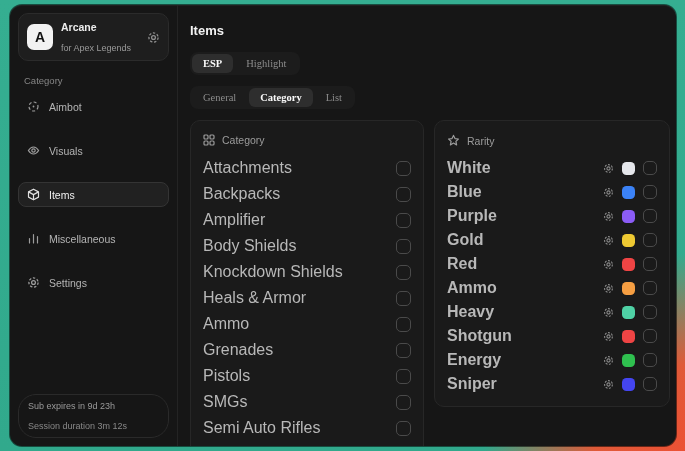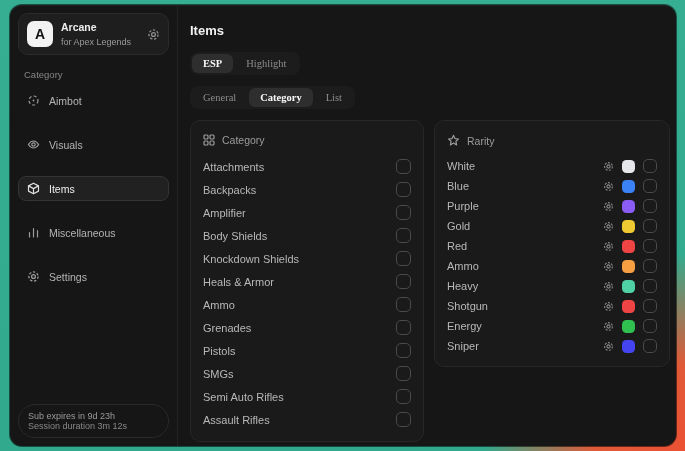--- a/index.html
+++ b/index.html
@@ -16,54 +16,54 @@
     box-shadow: 0 0 0 1px rgba(0,0,0,.55), inset 0 1px 0 rgba(255,255,255,.05);
     display:flex;
   }
   
   .sidebar { width:168px; flex:0 0 168px; border-right:1px solid #242424;
     display:flex; flex-direction:column; padding:8px; }
   .brand-card { background:#1e1e1e; border:1px solid #2b2b2b; border-radius:10px;
     padding:7px 8px; display:flex; align-items:center; gap:8px; }
   .logo { width:26px; height:26px; background:#f2f2f2; border-radius:7px;
     color:#111; font-weight:bold; font-size:14px; display:flex; align-items:center; justify-content:center; }
-  .brand-text { display:flex; flex-direction:column; gap:4px; }
+  .brand-text { display:flex; flex-direction:column; gap:10px; }
   .brand-name { font-size:10.5px; font-weight:bold; color:#ededed; }
   .brand-sub { font-size:9px; color:#9a9a9a; }
   .brand-gear { margin-left:auto; color:#8f8f8f; display:flex; }
   .section-label { font-size:9.5px; color:#868686; margin:14px 6px 8px; }
   .nav { display:flex; flex-direction:column; gap:19px; }
   .nav-item { display:flex; align-items:center; gap:9px; padding:5px 8px;
     border-radius:8px; border:1px solid transparent; color:#b5b5b5; font-size:10.5px; cursor:default; }
   .nav-item.active { background:#212121; border-color:#343434; color:#efefef; }
   .nav-item .icon { display:flex; color:#9c9c9c; }
   .nav-item.active .icon { color:#e0e0e0; }
   .side-footer { margin-top:auto; border:1px solid #2a2a2a; border-radius:18px;
-    padding:6px 9px; display:flex; flex-direction:column; gap:0; }
+    padding:6px 9px; display:flex; flex-direction:column; gap:10px; }
   .side-footer div { font-size:9px; color:#9a9a9a; }
   .side-footer div:last-child { color:#888; }
   
   .main { flex:1; padding:12px 8px 0 10px; display:flex; flex-direction:column; }
   .page-title { font-size:13px; font-weight:bold; color:#f2f2f2; margin:6px 0 14px 2px; }
   .seg { display:inline-flex; align-self:flex-start; background:#1c1c1c; border-radius:8px;
     padding:2px; gap:2px; margin:0 0 11px 2px; }
   .seg-btn { padding:4px 11px; border-radius:6px; font-size:10.5px; color:#8c8c8c;
     background:transparent; border:none; font-family:Liberation Serif, serif; cursor:default; }
   .seg-btn.active { background:#2e2e2e; color:#fafafa; font-weight:bold; }
   .panels { display:flex; gap:10px; align-items:flex-start; margin-left:2px; }
   .panel { background:#1a1a1a; border:1px solid #272727; border-radius:10px; padding:8px 12px 10px; }
   .panel.category { width:234px; }
   .panel.rarity { width:236px; }
   .panel-head { display:flex; align-items:center; gap:7px; color:#9c9c9c;
     font-size:10.5px; padding:5px 0 9px; }
   .panel-head .icon { display:flex; color:#9c9c9c; }
   .row { display:flex; align-items:center; justify-content:space-between; }
   .cat-row { padding:4px 0; }
-  .rar-row { padding:3px 0; }
-  .row-label { font-size:11px; color:#b8b8b8; }
+  .rar-row { padding:3px 0;font-weight:bold; }
+  .row-label { font-size:16px; color:#b8b8b8; }
   .checkbox { width:15px; height:15px; border:1.5px solid #4a4a4a; border-radius:5px; background:transparent; }
   .rar-controls { display:flex; align-items:center; gap:8px; }
   .mini-gear { display:flex; color:#8a8a8a; }
   .swatch { width:13px; height:13px; border-radius:4.5px; }
   .checkbox.small { width:14px; height:14px; }
 </style>
 </head>
 <body>
 
 <div class="window">

